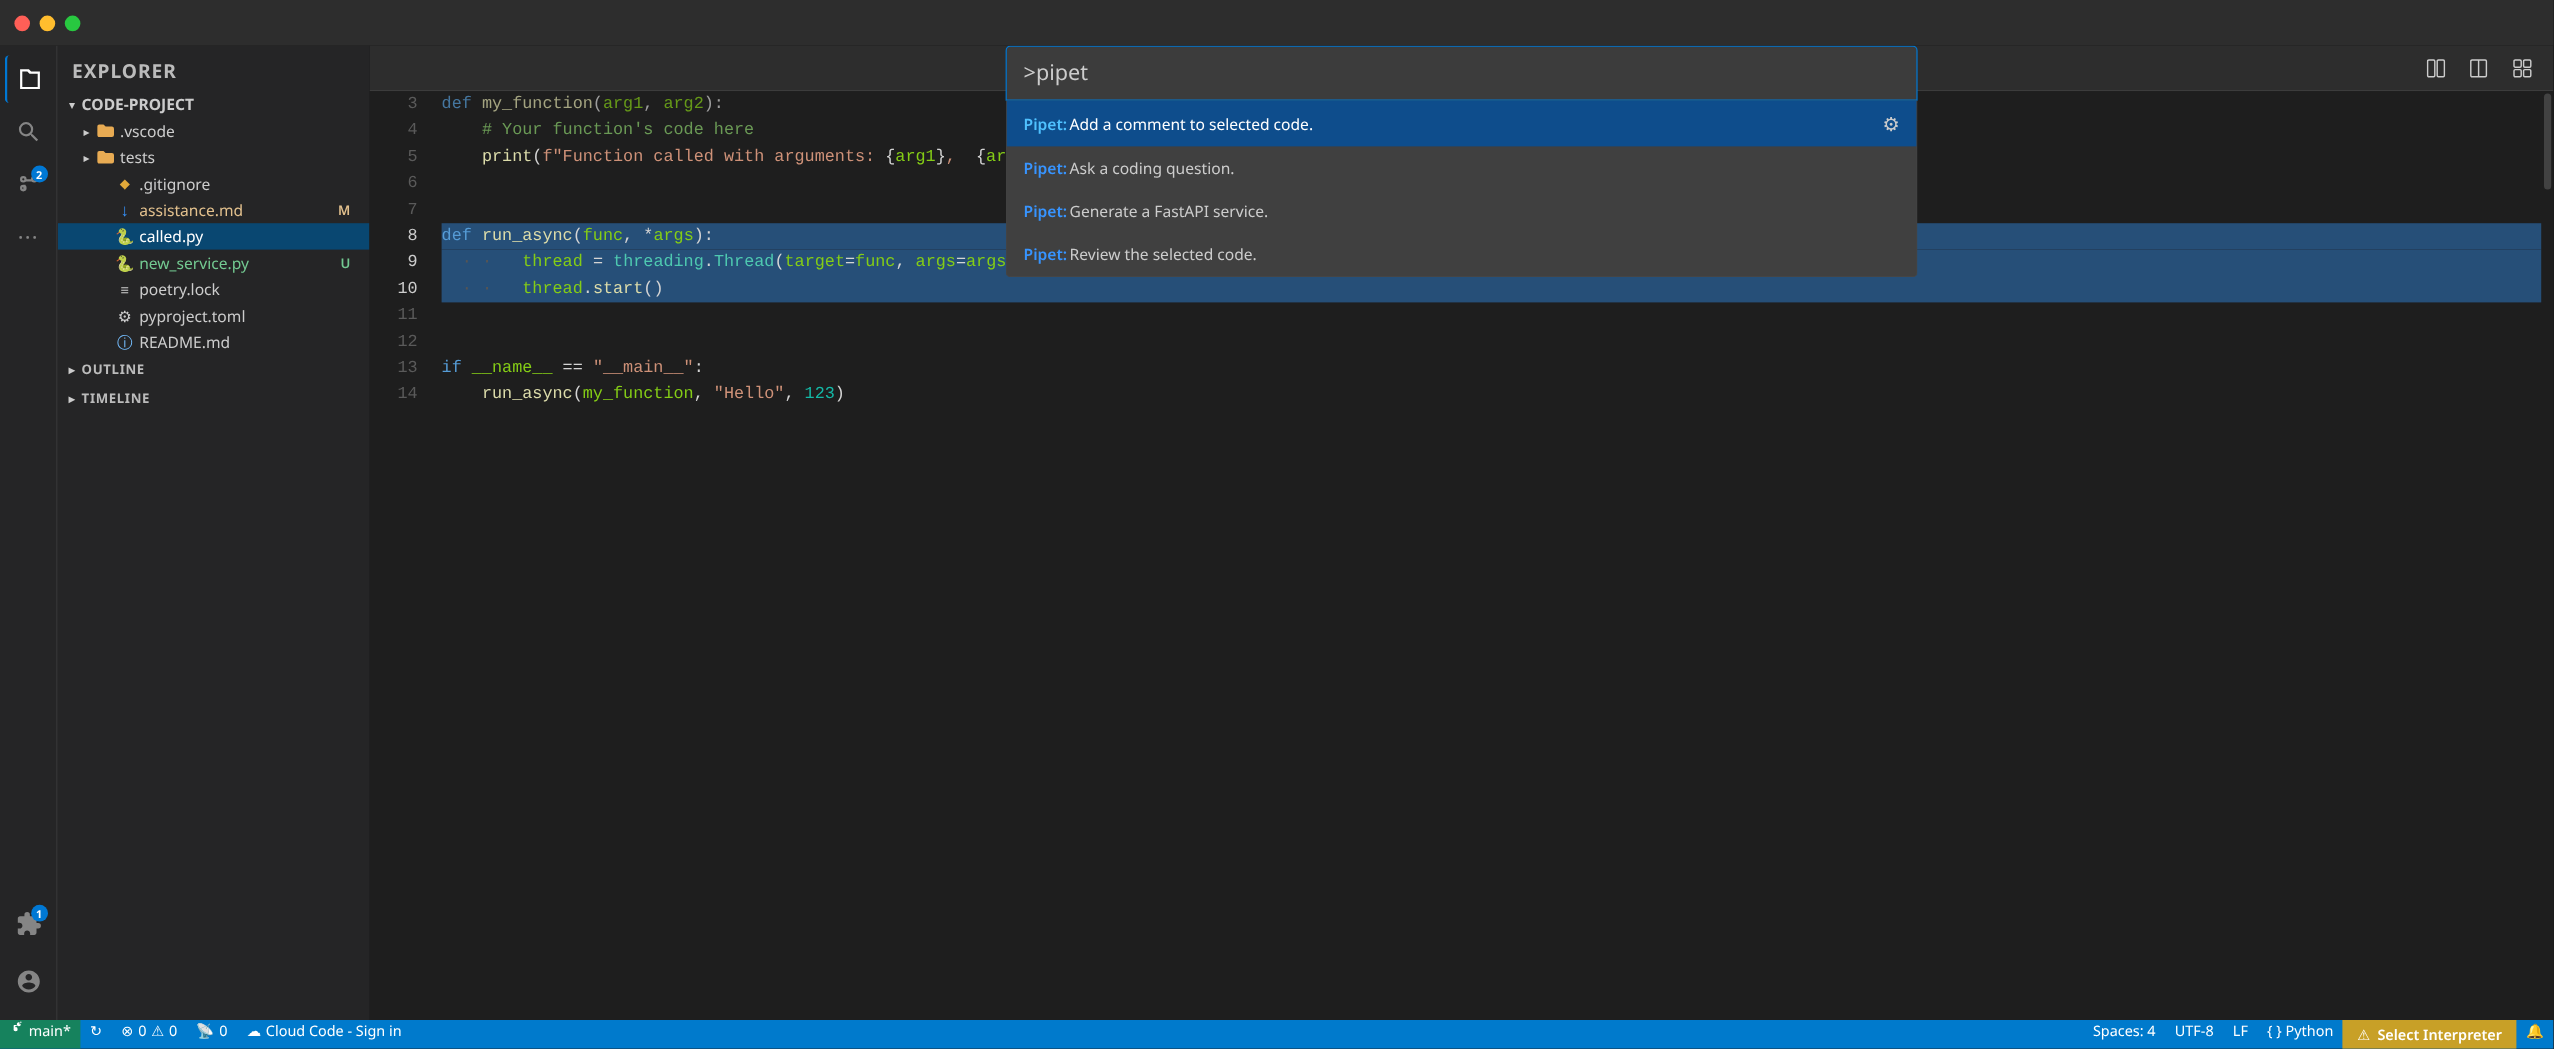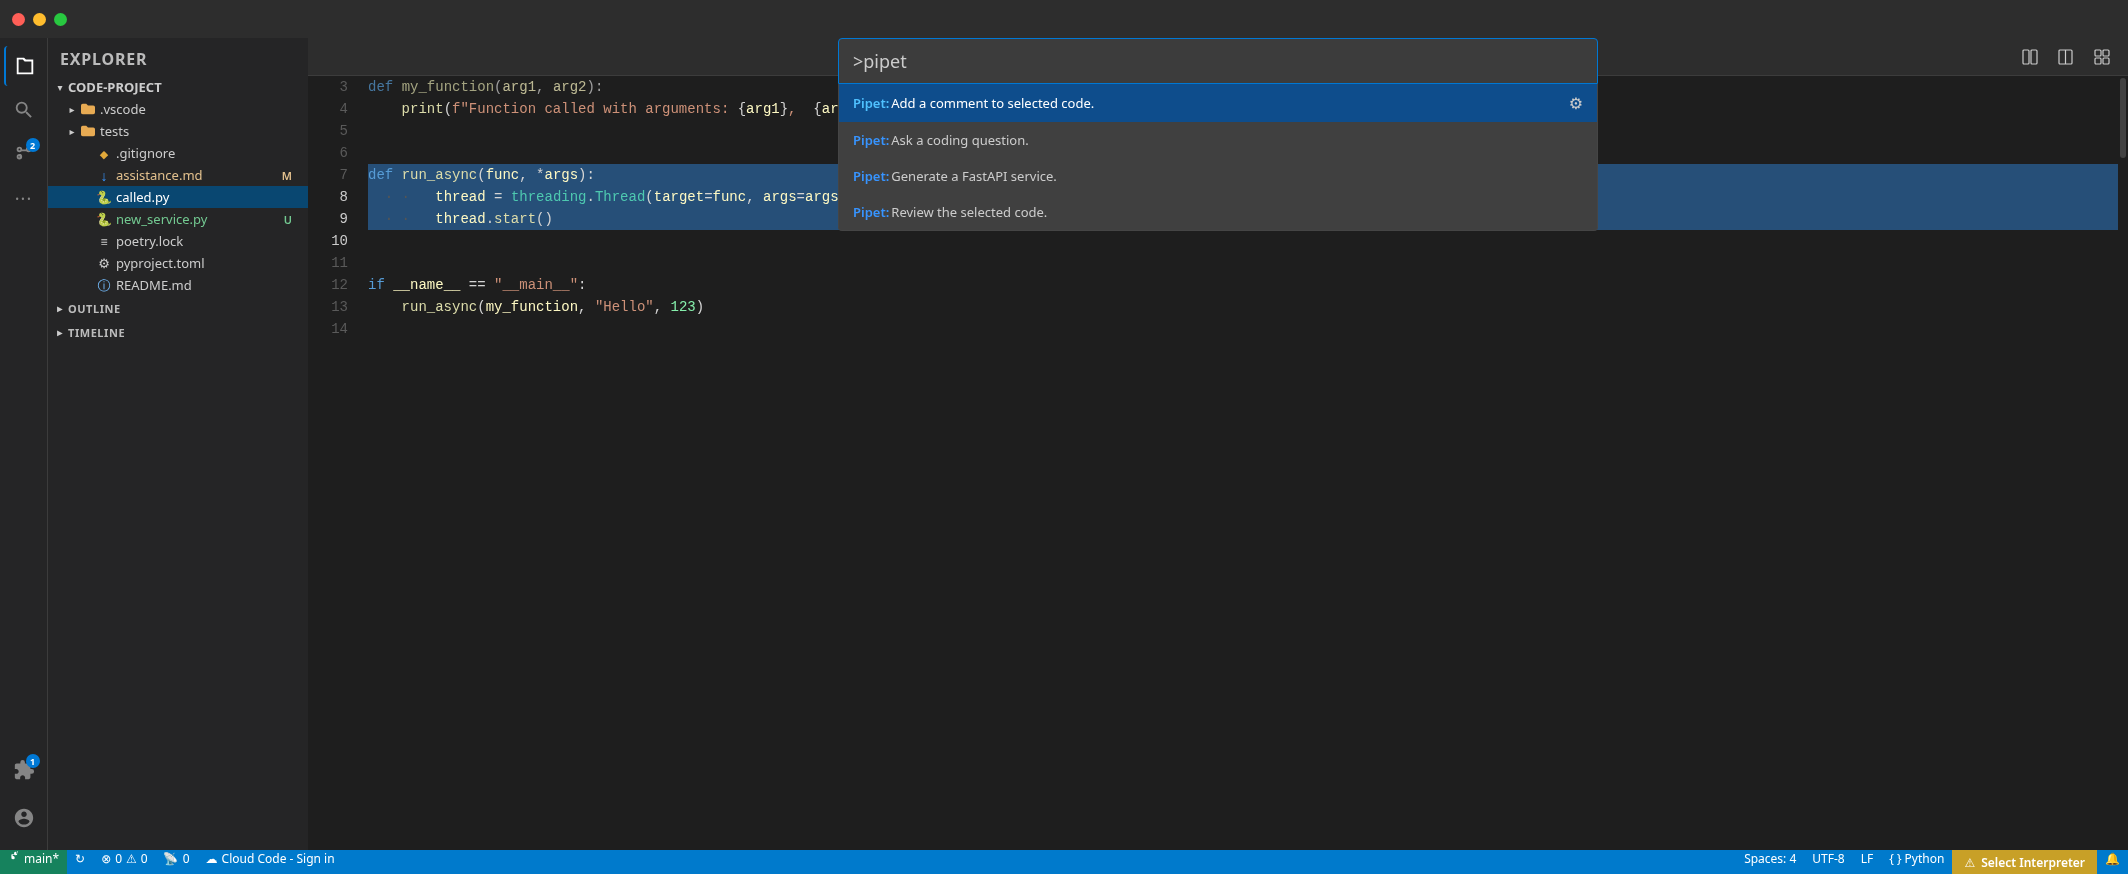--- a/index.html
+++ b/index.html
@@ -281,23 +281,23 @@
       padding-left: 10px;
     }
     .code-line {
       display: block;
       height: 22px;
       white-space: pre;
     }
     .kw { color: #569cd6; }
     .fn { color: #dcdcaa; }
     .str { color: #ce9178; }
-    .num { color: #86efac; }
+    .num { color: #14b8a6; }
     .cmt { color: #6a9955; }
-    .var { color: #fef9c3; }
+    .var { color: #84cc16; }
     .cls { color: #4ec9b0; }
     .op { color: #d4d4d4; }
     .hl-line { background: #264f78; display: block; }
 
     
     .status-bar {
       height: 24px;
       background: #007acc;
       display: flex;
       align-items: center;
@@ -543,20 +543,21 @@
         <span class="line-num" style="color:#cccccc;">10</span>
         <span class="line-num">11</span>
         <span class="line-num">12</span>
         <span class="line-num">13</span>
         <span class="line-num">14</span>
       </div>
       <div class="code-content">
 
         <span class="code-line" style="opacity:0.7;"><span class="kw">def</span> <span class="fn">my_function</span><span class="op">(</span><span class="var">arg1</span><span class="op">,</span> <span class="var">arg2</span><span class="op">):</span></span>
 
+        <span class="code-line">    <span class="cmt"># Your function's code here</span></span>
 
         <span class="code-line">    <span class="fn">print</span><span class="op">(</span><span class="str">f"Function called with arguments: </span><span class="op">{</span><span class="var">arg1</span><span class="op">}</span><span class="str">,  </span><span class="op">{</span><span class="var">arg2</span><span class="op">}</span><span class="str">"</span><span class="op">)</span></span>
 
         <span class="code-line"> </span>
 
         <span class="code-line"> </span>
 
         <span class="code-line hl-line"><span class="kw">def</span> <span class="fn">run_async</span><span class="op">(</span><span class="var">func</span><span class="op">,</span> <span class="op">*</span><span class="var">args</span><span class="op">):</span></span>
 
         <span class="code-line hl-line">  <span style="color:#555;">· · </span>  <span class="var">thread</span> <span class="op">=</span> <span class="cls">threading</span><span class="op">.</span><span class="cls">Thread</span><span class="op">(</span><span class="var">target</span><span class="op">=</span><span class="var">func</span><span class="op">,</span> <span class="var">args</span><span class="op">=</span><span class="var">args</span><span class="op">)</span></span>

